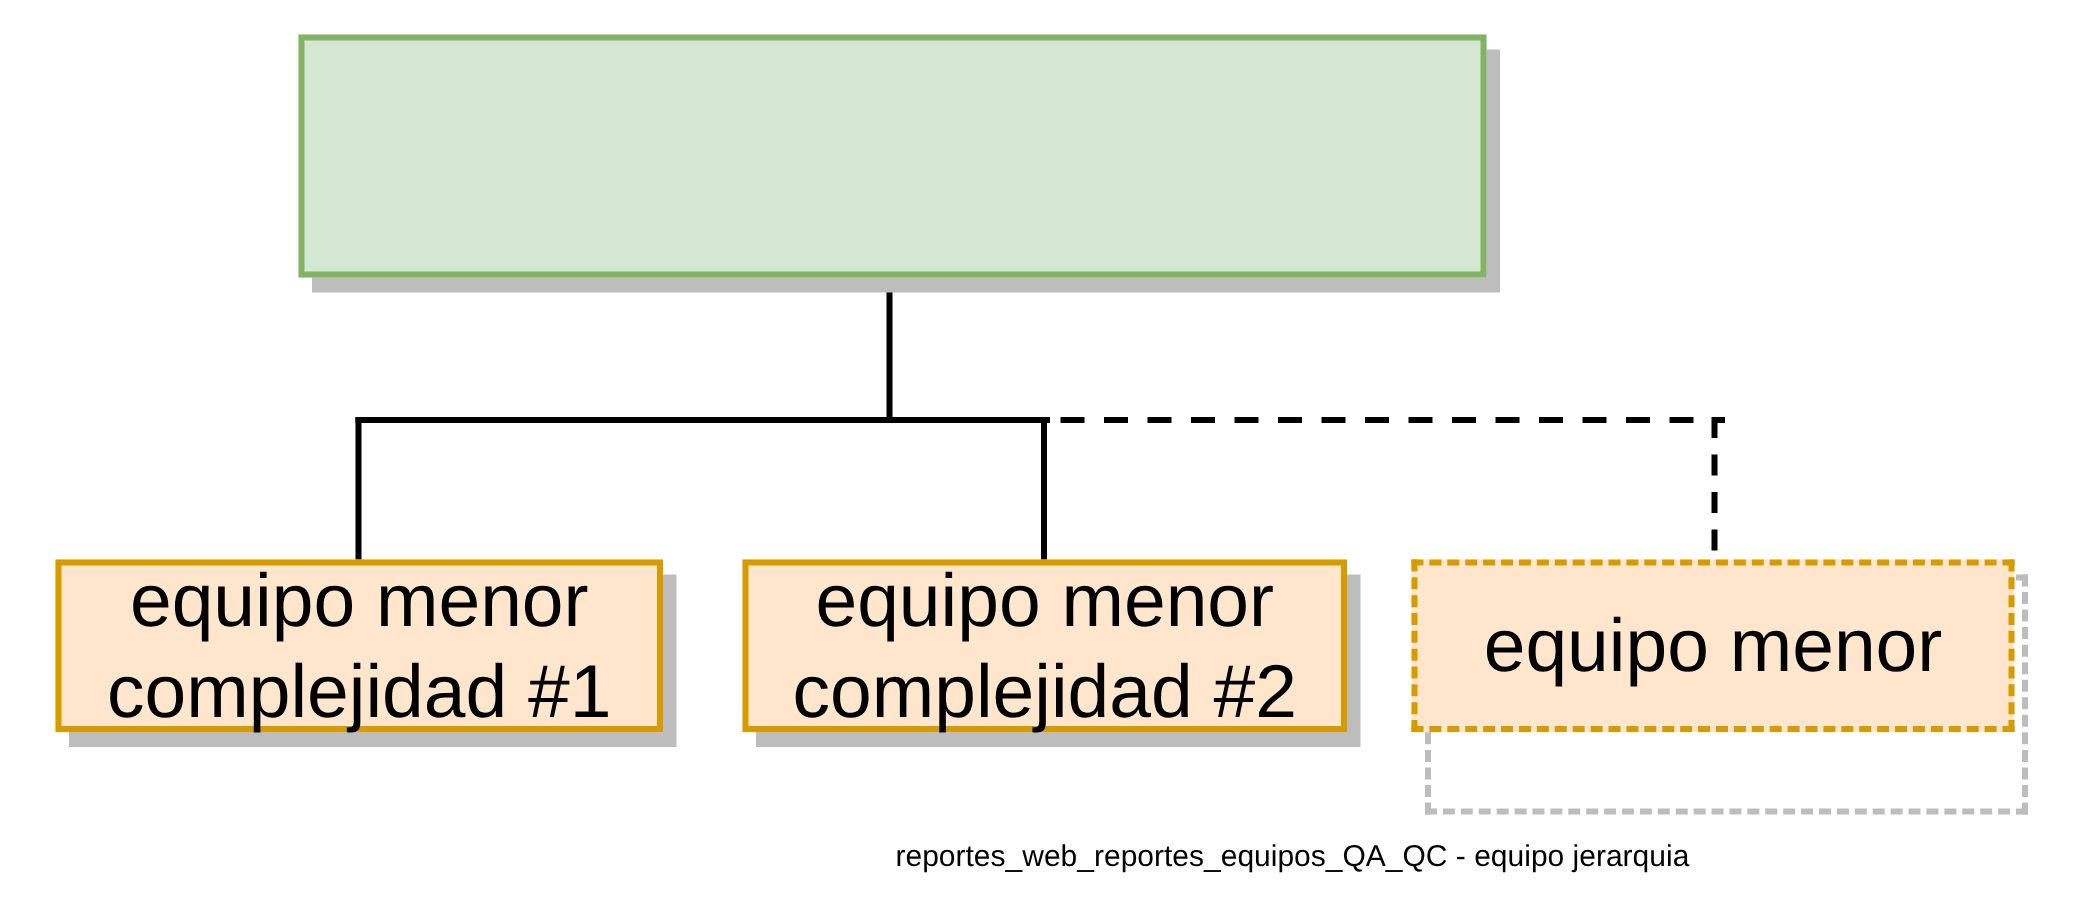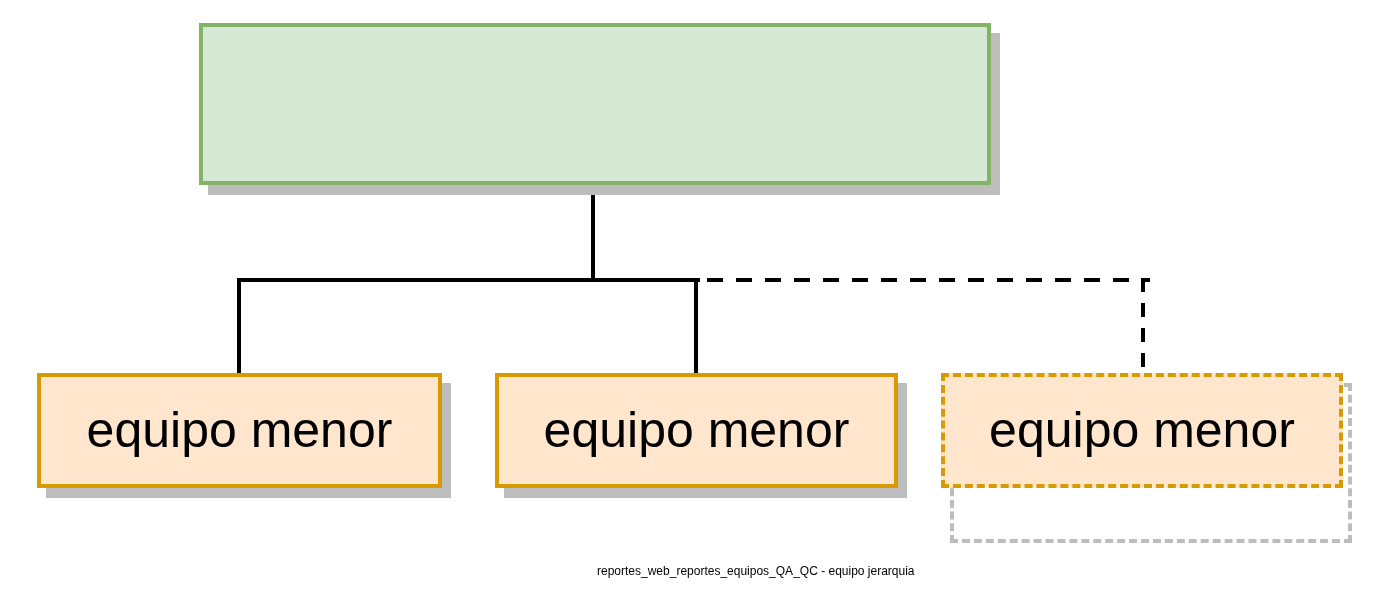--- a/index.html
+++ b/index.html
@@ -76,21 +76,21 @@
     width: 402px;
     height: 160px;
     box-sizing: border-box;
     border: 4px dashed var(--shadow, #bdbdbd);
     z-index: 2;
   }
   .caption {
     position: absolute;
     left: 597px;
     top: 559px;
-    font-size: 12px;
+    font-size: 20px;
     line-height: 24px;
     color: var(--text, #000000);
     white-space: nowrap;
     z-index: 3;
   }
 </style>
 </head>
 <body>
 
 <div class="canvas">
@@ -102,24 +102,26 @@
     <line x1="696" y1="278" x2="696" y2="374"></line>
     <line class="dashed-black" x1="707" y1="280" x2="1150" y2="280"></line>
     <line class="dashed-black-v" x1="1143" y1="278" x2="1143" y2="374"></line>
   </svg>
 
   <div class="node node-root">
   </div>
 
   <div class="node node-child node-child-1">
     <span>equipo menor</span>
+    <span>complejidad #1</span>
   </div>
 
   <div class="node node-child node-child-2">
     <span>equipo menor</span>
+    <span>complejidad #2</span>
   </div>
 
   <div class="dashed-shadow"></div>
   <div class="node node-child node-child-3">
     <span>equipo menor</span>
   </div>
 
   <div class="caption">reportes_web_reportes_equipos_QA_QC - equipo jerarquia</div>
 
 </div>

